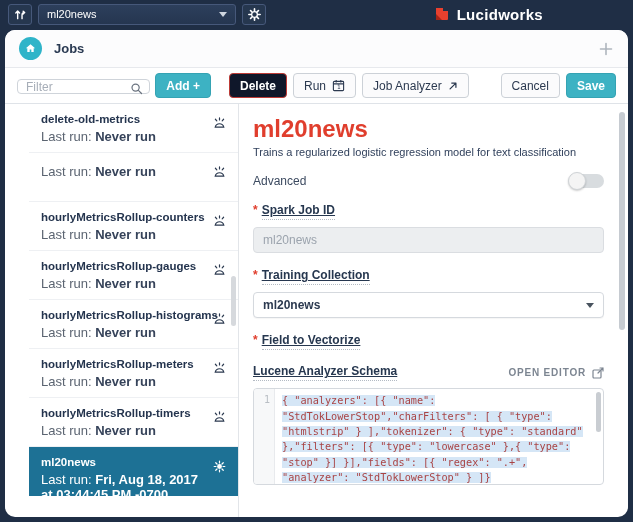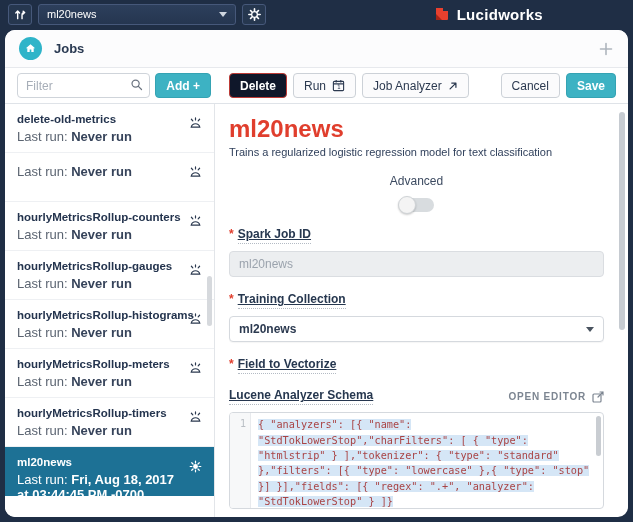--- a/index.html
+++ b/index.html
@@ -24,50 +24,50 @@
   .panel-header { height:38px; flex:none; background:#fcfcfd; border-bottom:1px solid #e7e9ed;
     display:flex; align-items:center; padding:0 14px; gap:12px; }
   .home-circle { width:23px; height:23px; border-radius:50%; background:#2fb4c9; display:flex; align-items:center; justify-content:center; }
   .panel-title { font-size:13px; font-weight:700; color:#2a3a52; }
   .add-plus { margin-left:auto; background:none; border:none; cursor:pointer; display:flex; align-items:center; }
 
   
   .toolbar { height:36px; flex:none; border-bottom:1px solid #dfe3e8; display:flex; align-items:center; }
   .toolbar-left { width:210px; flex:none; display:flex; align-items:center; padding:0 4px 0 12px; gap:5px; }
   .filter-wrap { position:relative; flex:1; }
-  .filter-wrap input { width:100%; height:25px; border:1px solid #cfd4da; border-radius:4px; padding:0 24px 0 8px;
+  .filter-wrap input { width:100%; height:15px; border:1px solid #cfd4da; border-radius:4px; padding:0 24px 0 8px;
     font-size:12px; color:#333; font-family:"Liberation Sans",sans-serif; }
   .filter-wrap input::placeholder { color:#a7aeb8; }
   .filter-wrap .search-ic { position:absolute; right:6px; top:5px; }
   .toolbar-right { flex:1; display:flex; align-items:center; padding:0 12px 0 14px; gap:6px; }
   .btn { height:25px; border-radius:4px; border:1px solid transparent; font-size:12px; padding:0 10px;
     display:inline-flex; align-items:center; gap:6px; cursor:pointer; font-family:"Liberation Sans",sans-serif; }
   .btn.teal { background:#3db2c3; border-color:#35a3b3; color:#fff; font-weight:600; }
   .btn.danger { background:#0f172a; border-color:#bd3b36; color:#fff; font-weight:600; }
   .btn.light { background:#fbfbfc; border-color:#ccd1d7; color:#2c3a50; }
   .spacer { flex:1; }
 
   
-  .panel-body { flex:1; display:flex; overflow:hidden; }
+  .panel-body { flex:1; display:flex; overflow:hidden;margin-left:24px; }
   .job-list { width:210px; flex:none; border-right:1px solid #e2e5e9; position:relative; background:#fff; }
   .job-row { height:49px; padding:7px 10px 0 12px; border-bottom:1px solid #eef0f3; display:flex; align-items:flex-start; cursor:pointer; }
   .job-row .txt { flex:1; min-width:0; }
   .job-name { font-size:11.5px; font-weight:700; color:#24344e; margin-top:2px; white-space:nowrap; }
   .job-sub { font-size:13px; color:#5b6471; margin-top:4px; }
   .job-sub b { color:#36435a; }
   .job-icon { margin-top:4px; flex:none; }
   .job-row.selected { background:#1d7195; border-bottom-color:#1d7195; }
   .job-row.selected .job-name, .job-row.selected .job-sub, .job-row.selected .job-sub b { color:#fff; }
   .list-scrollbar { position:absolute; right:2px; top:172px; width:5px; height:50px; background:#d6d9dd; border-radius:3px; }
 
   
   .detail { flex:1; position:relative; padding:12px 24px 0 14px; overflow:hidden; }
   .detail-title { font-size:24px; font-weight:700; color:#e03e2d; line-height:1.1; }
   .detail-desc { font-size:11px; color:#31415c; margin-top:4px; }
-  .advanced-row { display:flex; justify-content:space-between; align-items:center; gap:10px; margin:16px 0 4px;flex-direction:column; }
+  .advanced-row { display:flex; justify-content:space-between; align-items:center; margin:16px 0 4px; }
   .advanced-label { font-size:12px; color:#3c4a60; }
   .toggle { position:relative; width:34px; height:14px; background:#d8dcdf; border-radius:7px; cursor:pointer; }
   .toggle .knob { position:absolute; left:-2px; top:-2px; width:18px; height:18px; border-radius:50%;
     background:#f4f4f4; border:1px solid #cfd3d6; box-shadow:0 1px 2px rgba(0,0,0,.2); }
 
   .field { margin-top:12px; }
   .field-label { display:inline-flex; gap:4px; font-size:12px; font-weight:700; color:#26374f; }
   .req { color:#e03e2d; }
   .lbl-text { border-bottom:1px dotted #b4bbc4; padding-bottom:2px;text-decoration:underline; }
   .input, .select { margin-top:7px; width:100%; height:26px; border:1px solid #d5d9de; border-radius:4px;

